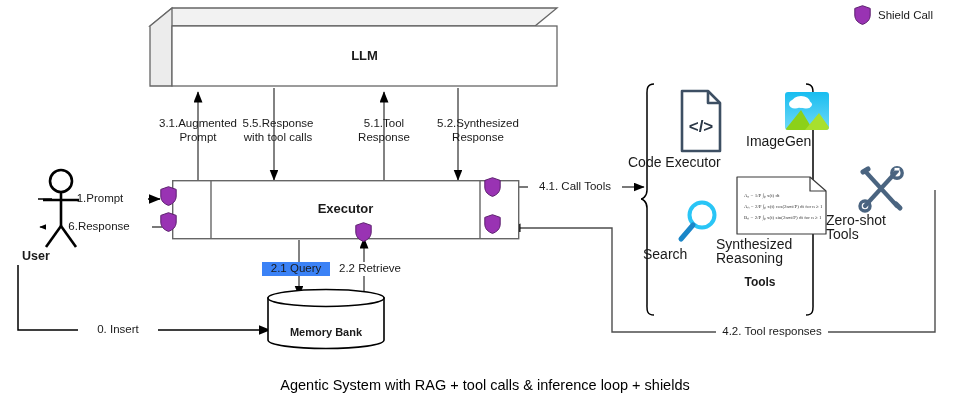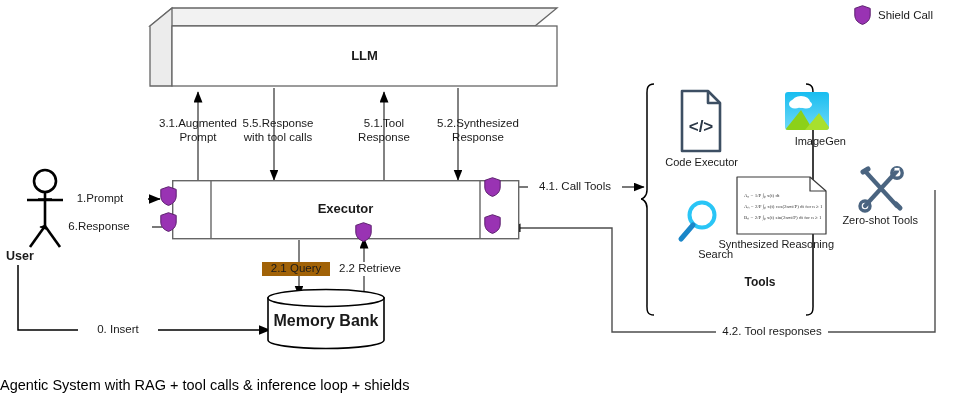--- a/index.html
+++ b/index.html
@@ -3,22 +3,22 @@
 <meta charset="utf-8">
 <style>
   html,body{margin:0;padding:0;background:#ffffff;}
   body{width:970px;height:411px;position:relative;overflow:hidden;
        font-family:"Liberation Sans",sans-serif;color:#000;}
   .abs{position:absolute;}
   .lbl{font-size:11.5px;line-height:13.5px;color:#1a1a1a;text-align:center;white-space:pre-line;}
   .bold{font-weight:bold;}
   svg{display:block;overflow:visible;}
   .shield{position:absolute;width:17px;height:20px;}
-  .toolname{font-size:11px;line-height:13.5px;color:#1a1a1a;text-align:right;}
-  .caption{font-size:14.5px;color:#000;text-align:left;width:100%;}
+  .toolname{font-size:14px;line-height:13.5px;color:#1a1a1a;text-align:left;}
+  .caption{font-size:14.5px;color:#000;text-align:center;width:100%;}
 </style>
 </head>
 <body>
 
 <div class="abs" style="left:150px;top:4px;">
   <svg width="408" height="84">
     <polygon points="0,22 22,4 407,4 385,22" fill="#f2f2f2" stroke="#666" stroke-width="1.3"></polygon>
     <polygon points="0,22 0,82 22,82 22,4" fill="#ececec" stroke="#666" stroke-width="1.3"></polygon>
     <rect x="22" y="22" width="385" height="60" fill="#ffffff" stroke="#666" stroke-width="1.3"></rect>
   </svg>
@@ -62,26 +62,26 @@
 Prompt</div>
 <div class="abs lbl" style="left:222px;top:117px;width:112px;">5.5.Response
 with tool calls</div>
 <div class="abs lbl" style="left:336px;top:117px;width:96px;">5.1.Tool
 Response</div>
 <div class="abs lbl" style="left:420px;top:117px;width:116px;">5.2.Synthesized
 Response</div>
 <div class="abs lbl" style="left:52px;top:192px;width:96px;background:#fff;">1.Prompt</div>
 <div class="abs lbl" style="left:46px;top:220px;width:106px;background:#fff;">6.Response</div>
 <div class="abs lbl" style="left:78px;top:323px;width:80px;background:#fff;">0. Insert</div>
-<div class="abs lbl" style="left:262px;top:262px;width:68px;background:#a16207;">2.1 Query</div>
+<div class="abs lbl" style="left:262px;top:262px;width:68px;background:#3b82f6;">2.1 Query</div>
 <div class="abs lbl" style="left:330px;top:262px;width:80px;background:#fff;">2.2 Retrieve</div>
 <div class="abs lbl" style="left:528px;top:180px;width:94px;background:#fff;">4.1. Call Tools</div>
 <div class="abs lbl" style="left:716px;top:325px;width:112px;background:#fff;">4.2. Tool responses</div>
 
-<div class="abs" style="left:0px;top:168px;padding-left:26px;">
+<div class="abs" style="left:16px;top:168px;padding-left:26px;">
   <svg width="52" height="82">
     <circle cx="19" cy="13" r="11" fill="#fff" stroke="#000" stroke-width="2.6"></circle>
     <line x1="19" y1="24" x2="19" y2="58" stroke="#000" stroke-width="2.6"></line>
     <line x1="1" y1="32" x2="37" y2="32" stroke="#000" stroke-width="2.6"></line>
     <line x1="19" y1="58" x2="4" y2="79" stroke="#000" stroke-width="2.6"></line>
     <line x1="19" y1="58" x2="34" y2="79" stroke="#000" stroke-width="2.6"></line>
   </svg>
   <div class="abs lbl bold" style="left:-2px;top:82px;width:44px;font-size:12.5px;">User</div>
 </div>
 
@@ -118,21 +118,21 @@
   <svg viewBox="0 0 17 20" width="17" height="20">
       <path d="M8.5 0.7 L16.2 3.4 V10 C16.2 15 12.6 18 8.5 19.4 C4.4 18 0.8 15 0.8 10 V3.4 Z" fill="#9933b3" stroke="#5c1f6e" stroke-width="1"></path>
     </svg>
 </div>
 
 <div class="abs" style="left:266px;top:288px;">
   <svg width="120" height="62">
     <path d="M2,10 V52 C2,57 28,60.5 60,60.5 C92,60.5 118,57 118,52 V10 Z" fill="#fff" stroke="#000" stroke-width="1.6"></path>
     <ellipse cx="60" cy="10" rx="58" ry="8.5" fill="#fff" stroke="#000" stroke-width="1.6"></ellipse>
   </svg>
-  <div class="abs lbl bold" style="left:0px;top:26px;width:120px;font-size:16px;">Memory Bank</div>
+  <div class="abs lbl bold" style="left:0px;top:38px;width:120px;font-size:11px;">Memory Bank</div>
 </div>
 
 <svg class="abs" style="left:640px;top:82px;">
   <path d="M14,2 C6,2 7,9 7,13 V108 C7,115 2,117 1,117 C2,117 7,119 7,126 V222 C7,227 6,233 14,233" fill="none" stroke="#000" stroke-width="1.5"></path>
   <path d="M166,2 C174,2 173,9 173,13 V108 C173,115 178,117 179,117 C178,117 173,119 173,126 V222 C173,227 174,233 166,233" fill="none" stroke="#000" stroke-width="1.5"></path>
 </svg>
 
 <div class="abs" style="left:653px;top:88px;">
   <svg width="60" height="66" style="margin:0 auto;display:block;">
     <path d="M16,3 H42 L54,15 V63 H16 Z" fill="#fff" stroke="#3d4f63" stroke-width="2.6" stroke-linejoin="round"></path>

